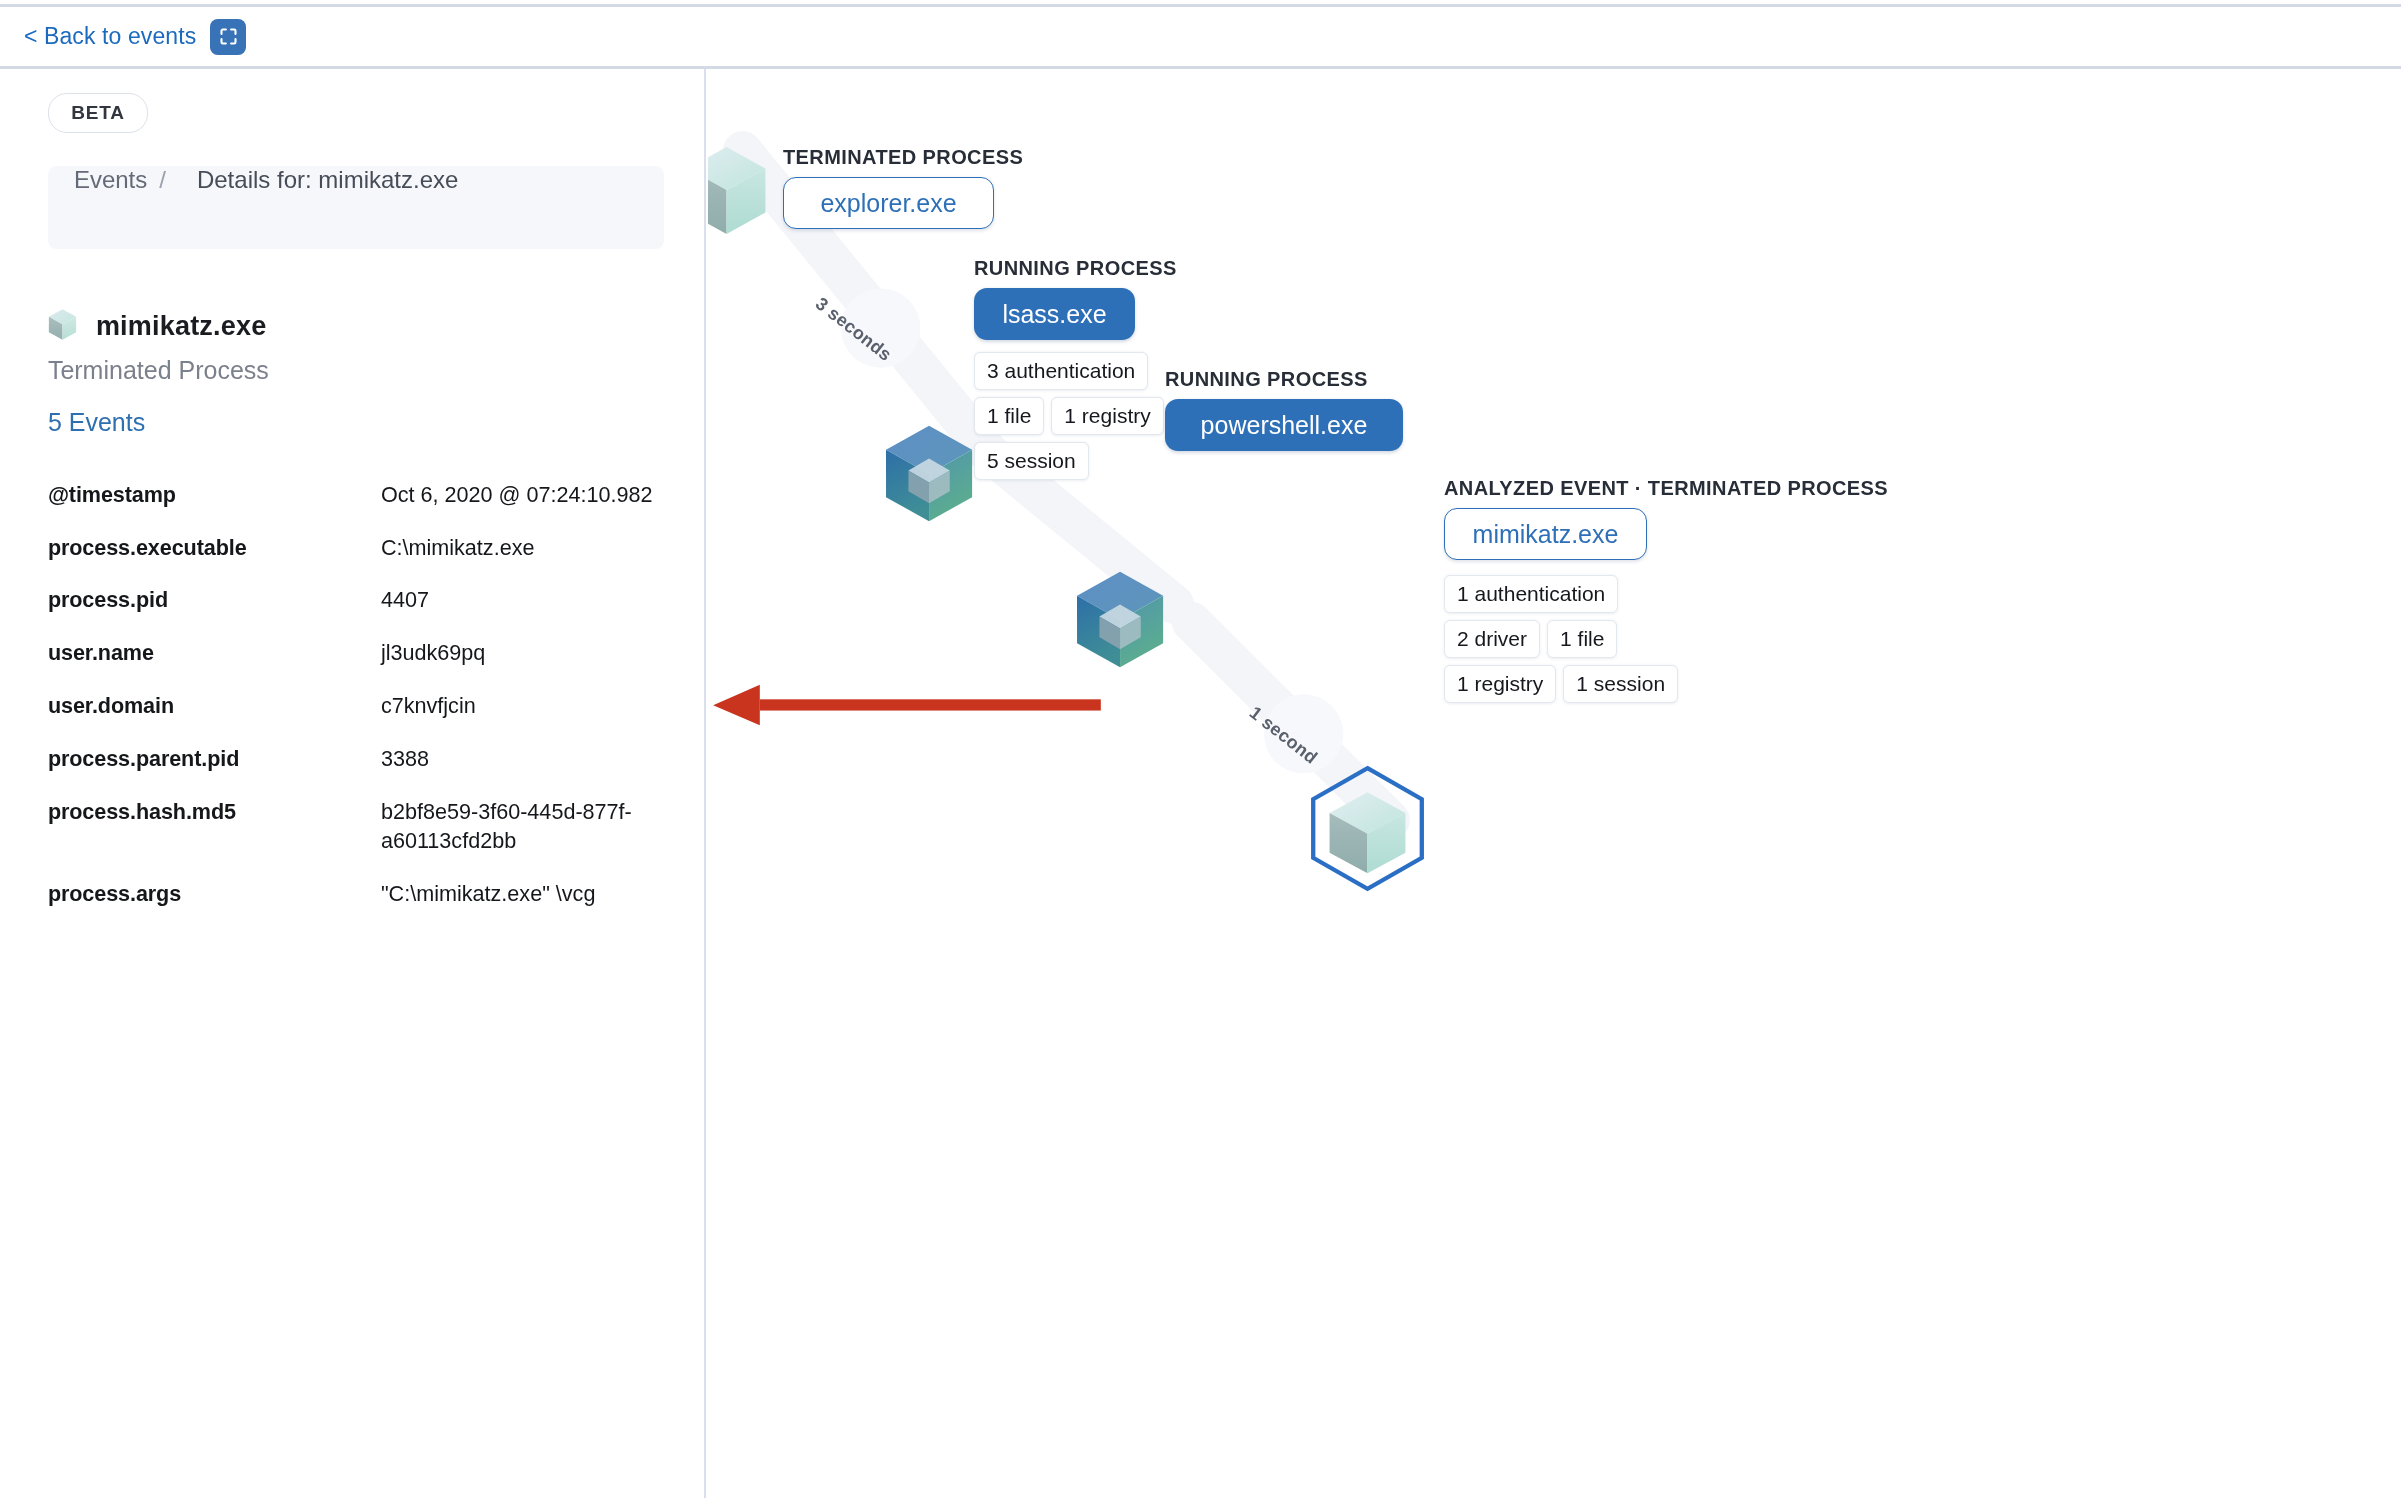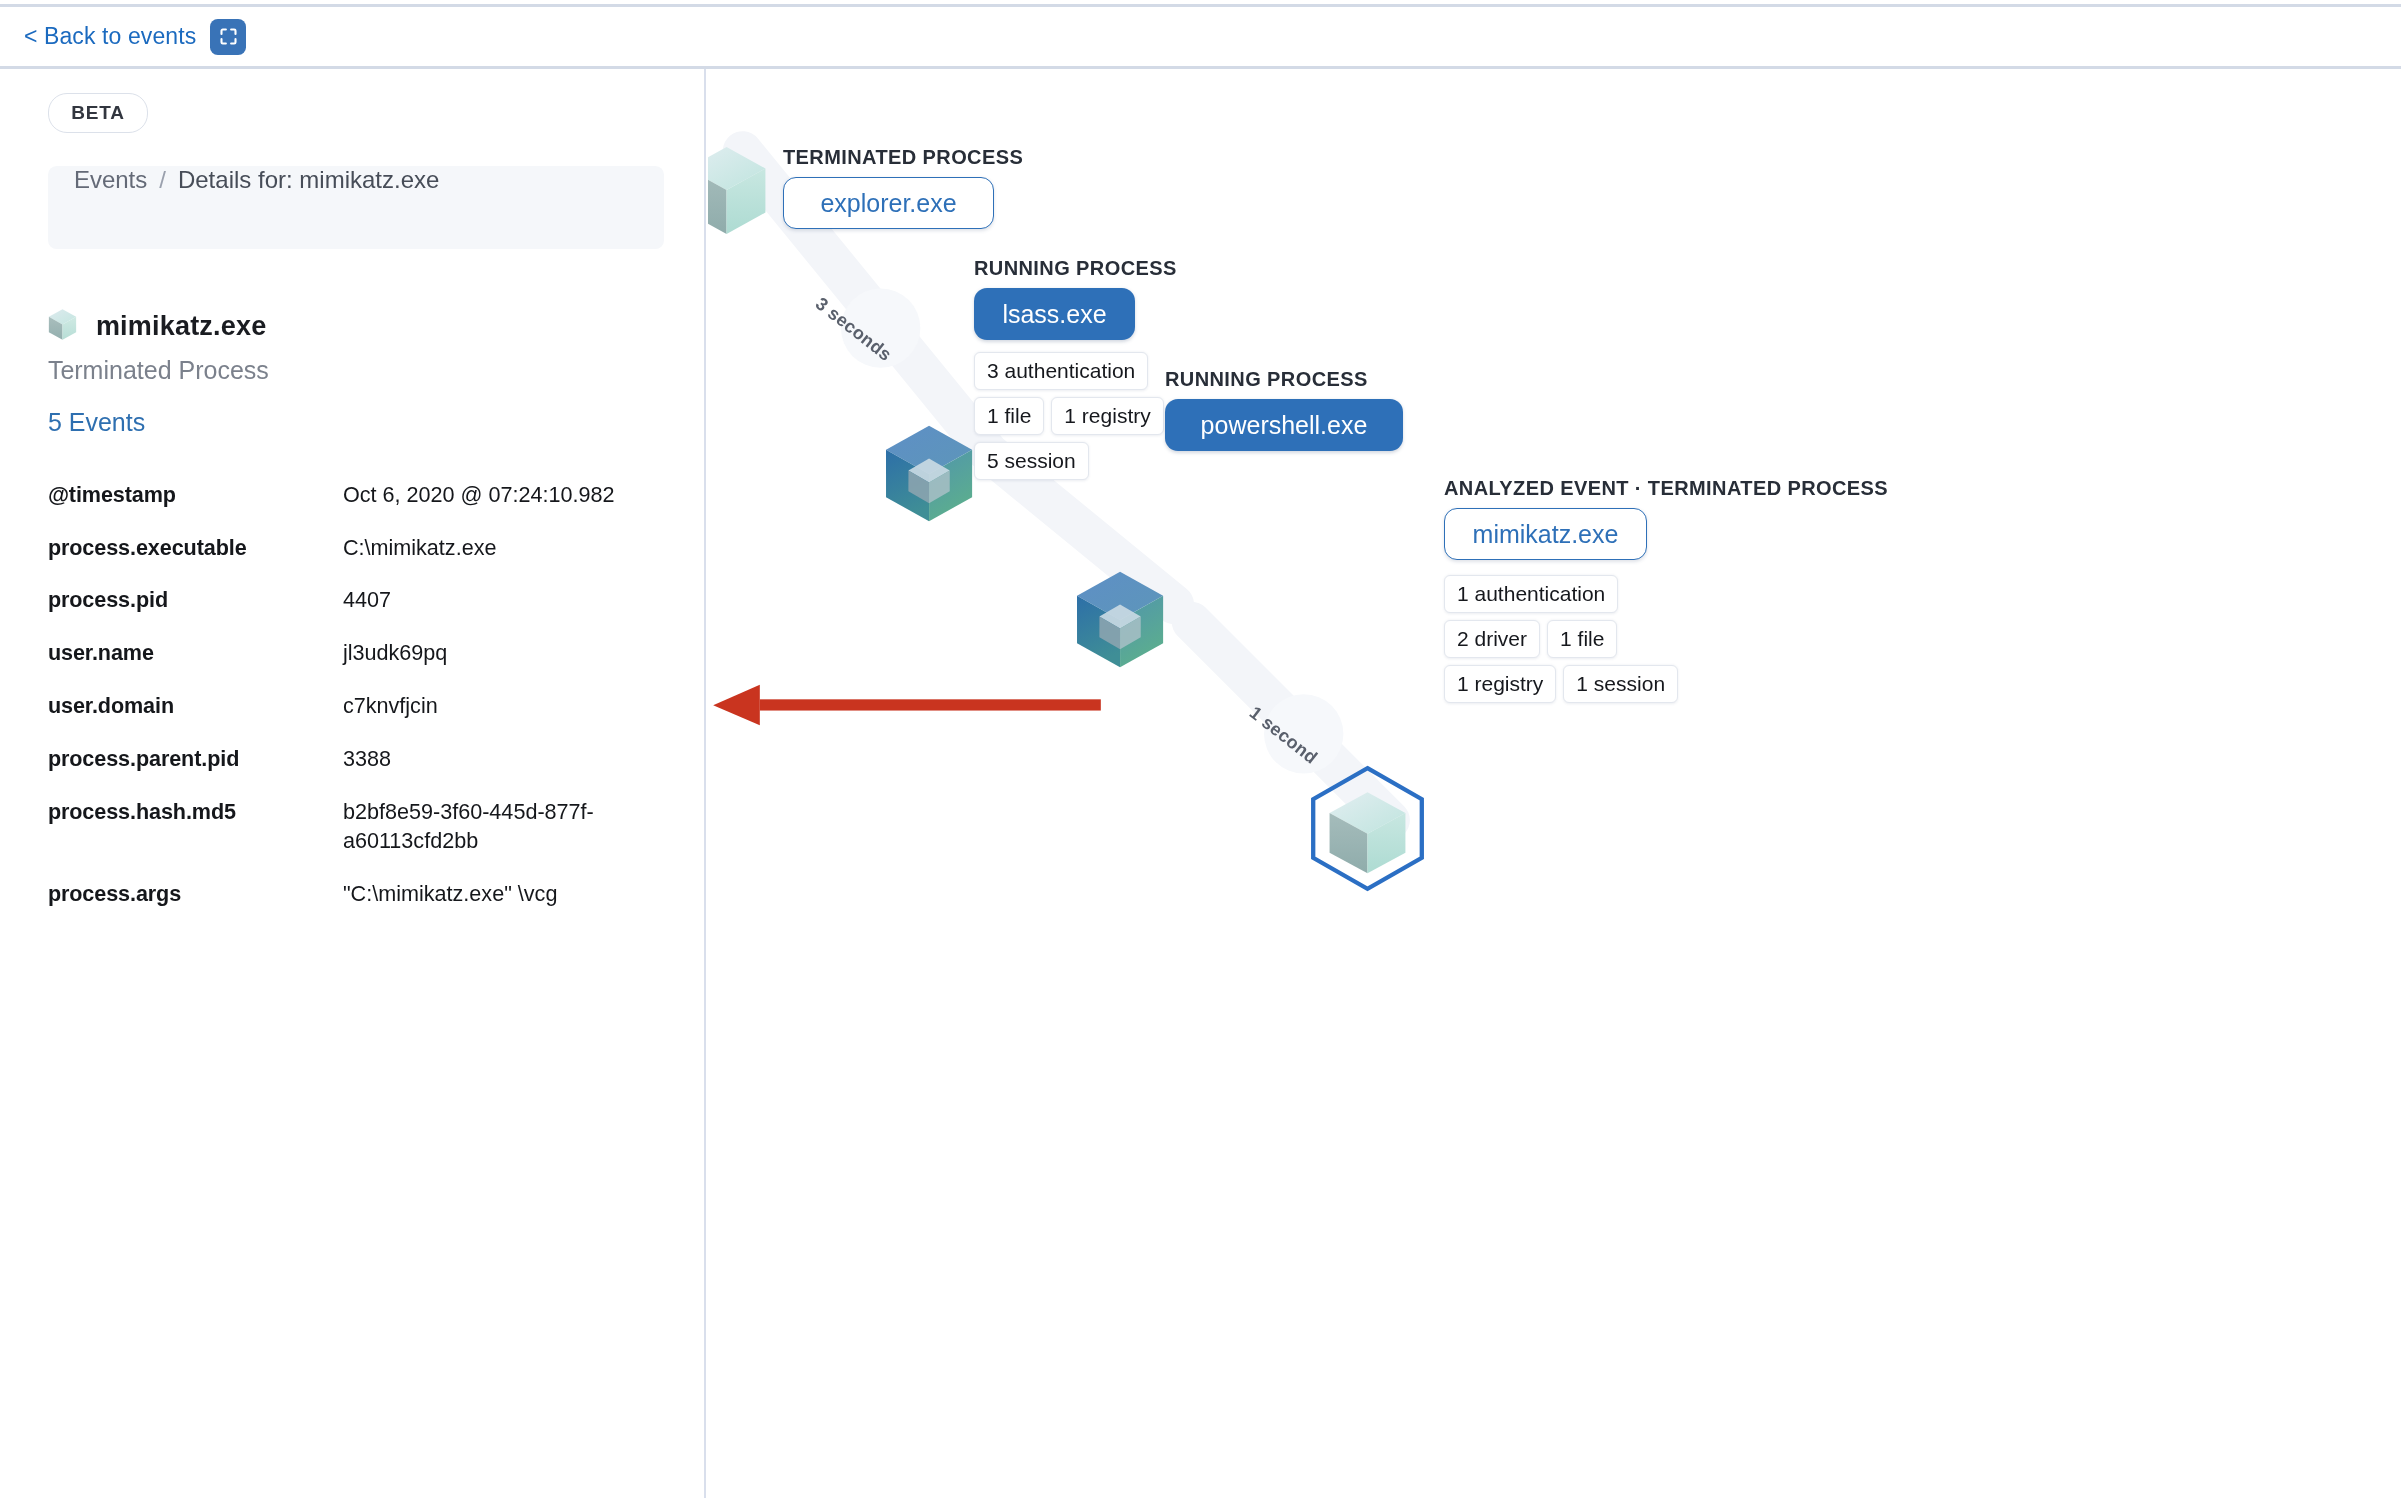--- a/index.html
+++ b/index.html
@@ -43,29 +43,29 @@
     padding: 7.8px 22.4px 8.6px; font-size: 19px; font-weight: bold;
     letter-spacing: 0.8px; color: #32363F; background: #fff;
   }
 
   .breadcrumb-box {
     margin-top: 33px; background: #F5F7FA; border-radius: 8.6px;
     height: 83px; display: flex; padding: 0 26px;
     font-size: 24px; color: #646A77;
   }
   .bc-sep { margin: 0 12px; color: #9aa0ad; }
-  .bc-current { color: #474D58; }
+  .bc-current { color: #474D58; margin-left: 19px; }
 
   .title-row { margin-top: 59px; display: flex; align-items: center; gap: 19px; }
   .title-text { font-size: 27px; font-weight: bold; color: #1A1C21; letter-spacing: 0.2px; }
   .subtitle { margin-top: 12px; font-size: 25px; color: #7B818C; }
   .events-link { margin-top: 22.4px; font-size: 25px; color: #2E6FB0; cursor: pointer; display: inline-block; }
 
   .fields { margin-top: 43px; }
-  .field-row { display: flex; margin-bottom: 23px; align-items: flex-start; }
+  .field-row { display: flex; margin-bottom: 23px; align-items: flex-start; gap: 38px; }
   .field-key {
     flex: 0 0 259px; font-size: 21.6px; font-weight: bold; color: #15171B;
     line-height: 1.38; letter-spacing: -0.1px;
   }
   .field-val {
     flex: 1 1 auto; font-size: 21.6px; color: #15171B; line-height: 1.38;
     max-width: 285px; word-break: break-word; margin-left: 36px;
   }
 
   

